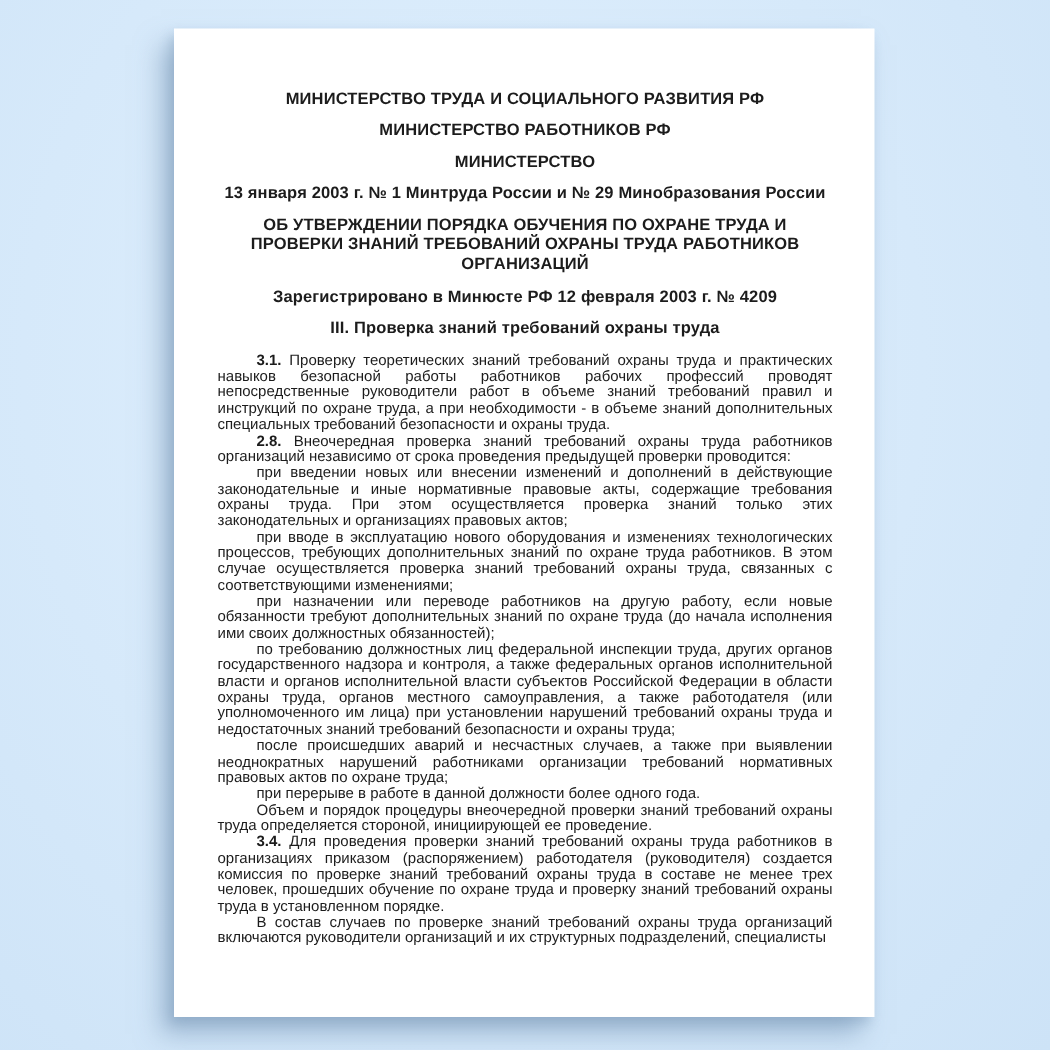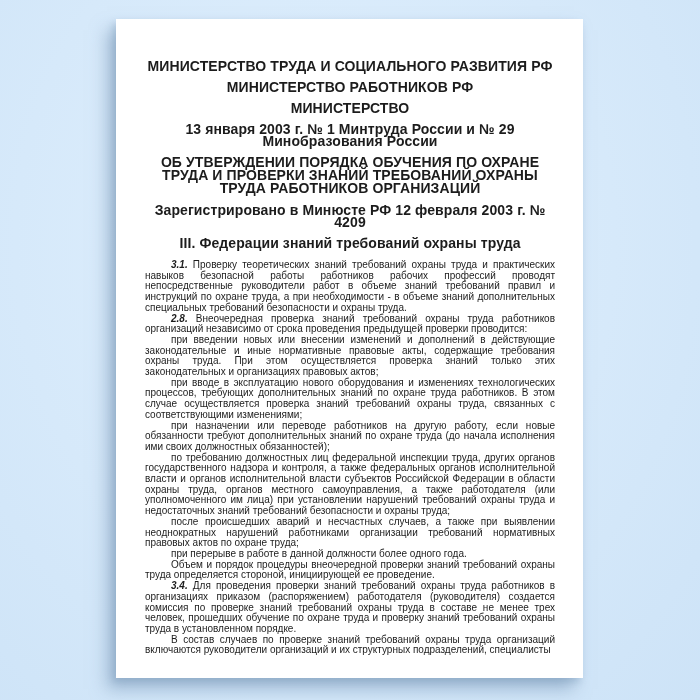--- a/index.html
+++ b/index.html
@@ -20,49 +20,49 @@
     box-sizing: border-box;
     background: #ffffff;
     box-shadow: -9px 11px 16px rgba(110, 142, 175, 0.50),
                 -3px 4px 7px rgba(110, 142, 175, 0.30);
     padding: 41px 28px 0 29px;
     color: #1c1c1c;
   }
   .h {
     font-weight: bold;
     text-align: center;
-    font-size: 14px;
+    font-size: 11px;
     line-height: 12px;
     margin: 0 0 9px 0;
     letter-spacing: 0.1px;
   }
   .h.title { line-height: 13px; }
   .body-text { margin-top: 11px; }
   .body-par {
     margin: 0;
     font-size: 10px;
     line-height: 10.7px;
     text-align: justify;
     text-indent: 26px;
   }
-  .body-par b { font-weight: bold; font-style: italic; }
+  .body-par b { font-weight: bold; }
 </style>
 </head>
 <body>
 
 <div class="stage">
   <div class="page">
 
     <p class="h">МИНИСТЕРСТВО ТРУДА И СОЦИАЛЬНОГО РАЗВИТИЯ РФ</p>
     <p class="h">МИНИСТЕРСТВО РАБОТНИКОВ РФ</p>
     <p class="h">МИНИСТЕРСТВО</p>
     <p class="h">13 января 2003 г. № 1 Минтруда России и № 29 Минобразования России</p>
     <p class="h title">ОБ УТВЕРЖДЕНИИ ПОРЯДКА ОБУЧЕНИЯ ПО ОХРАНЕ ТРУДА И ПРОВЕРКИ ЗНАНИЙ ТРЕБОВАНИЙ ОХРАНЫ ТРУДА РАБОТНИКОВ ОРГАНИЗАЦИЙ</p>
     <p class="h">Зарегистрировано в Минюсте РФ 12 февраля 2003 г. № 4209</p>
-    <p class="h">III. Федерации знаний требований охраны труда</p>
+    <p class="h">III. Проверка знаний требований охраны труда</p>
 
     <div class="body-text">
       <p class="body-par"><b>3.1.</b> <span>Проверку теоретических знаний требований охраны труда и практических навыков безопасной работы работников рабочих профессий проводят непосредственные руководители работ в объеме знаний требований правил и инструкций по охране труда, а при необходимости - в объеме знаний дополнительных специальных требований безопасности и охраны труда.</span></p>
       <p class="body-par"><b>2.8.</b> <span>Внеочередная проверка знаний требований охраны труда работников организаций независимо от срока проведения предыдущей проверки проводится:</span></p>
       <p class="body-par"><b></b> <span>при введении новых или внесении изменений и дополнений в действующие законодательные и иные нормативные правовые акты, содержащие требования охраны труда. При этом осуществляется проверка знаний только этих законодательных и организациях правовых актов;</span></p>
       <p class="body-par"><b></b> <span>при вводе в эксплуатацию нового оборудования и изменениях технологических процессов, требующих дополнительных знаний по охране труда работников. В этом случае осуществляется проверка знаний требований охраны труда, связанных с соответствующими изменениями;</span></p>
       <p class="body-par"><b></b> <span>при назначении или переводе работников на другую работу, если новые обязанности требуют дополнительных знаний по охране труда (до начала исполнения ими своих должностных обязанностей);</span></p>
       <p class="body-par"><b></b> <span>по требованию должностных лиц федеральной инспекции труда, других органов государственного надзора и контроля, а также федеральных органов исполнительной власти и органов исполнительной власти субъектов Российской Федерации в области охраны труда, органов местного самоуправления, а также работодателя (или уполномоченного им лица) при установлении нарушений требований охраны труда и недостаточных знаний требований безопасности и охраны труда;</span></p>
       <p class="body-par"><b></b> <span>после происшедших аварий и несчастных случаев, а также при выявлении неоднократных нарушений работниками организации требований нормативных правовых актов по охране труда;</span></p>
       <p class="body-par"><b></b> <span>при перерыве в работе в данной должности более одного года.</span></p>

